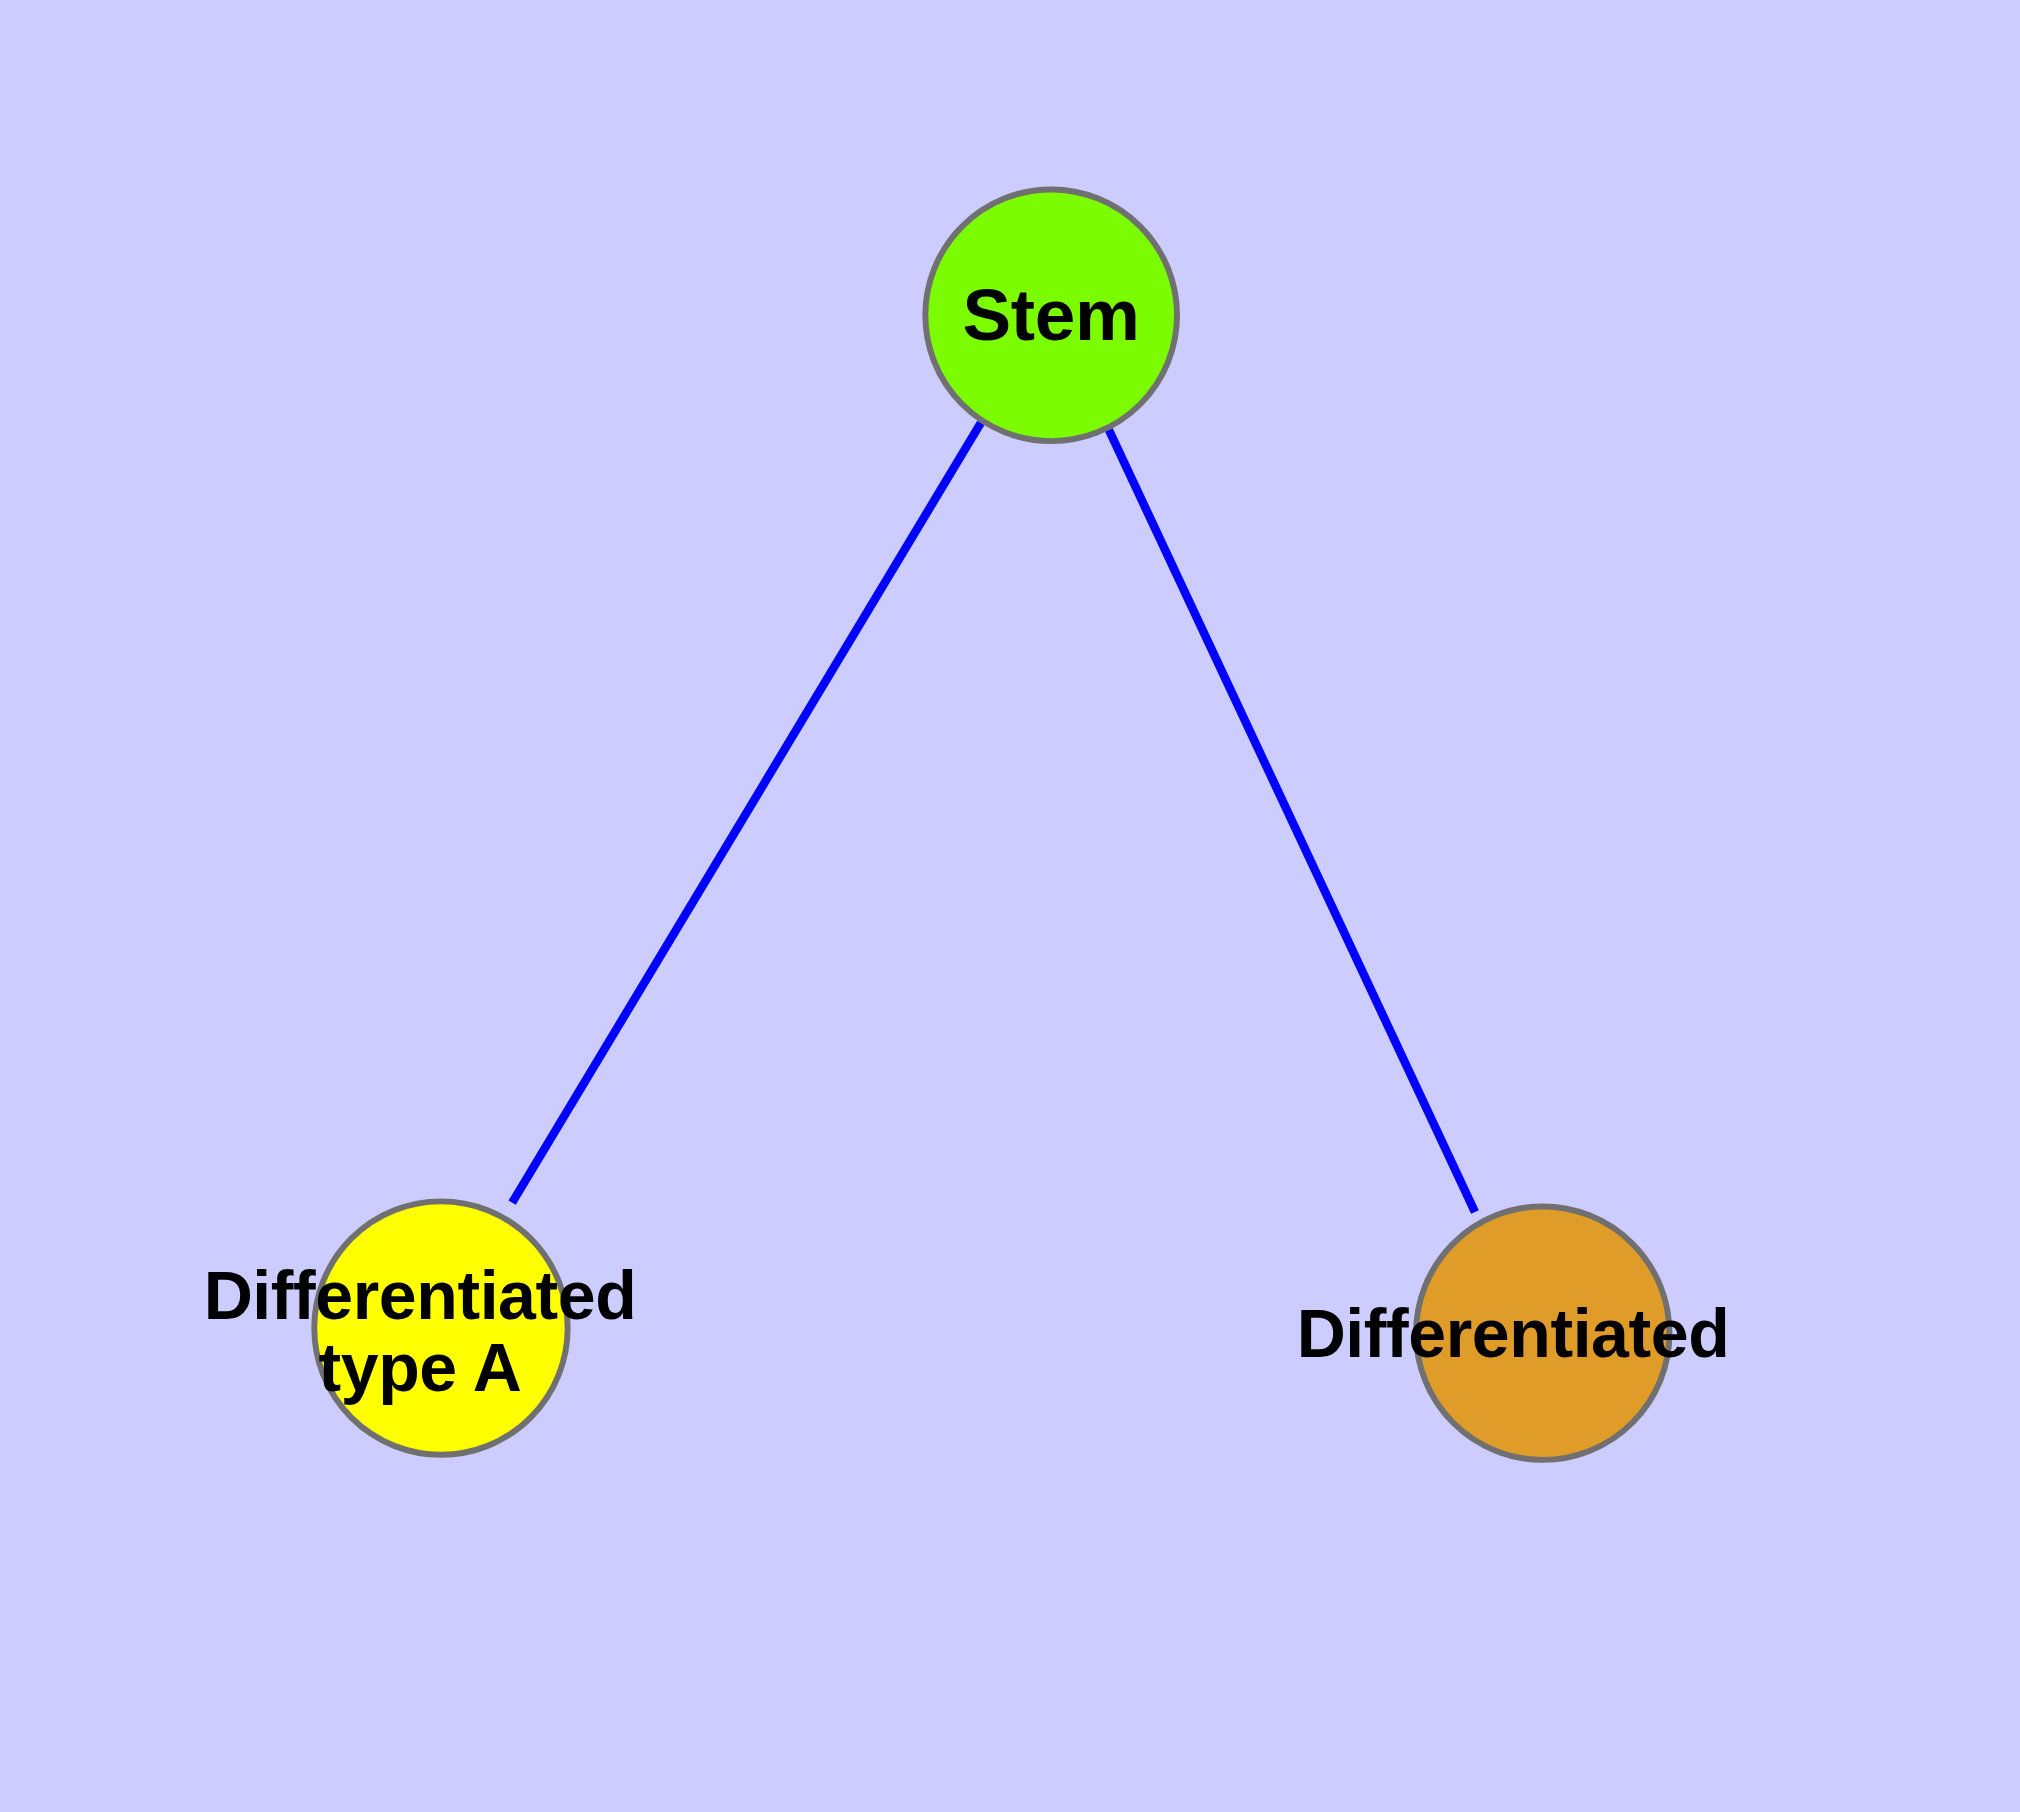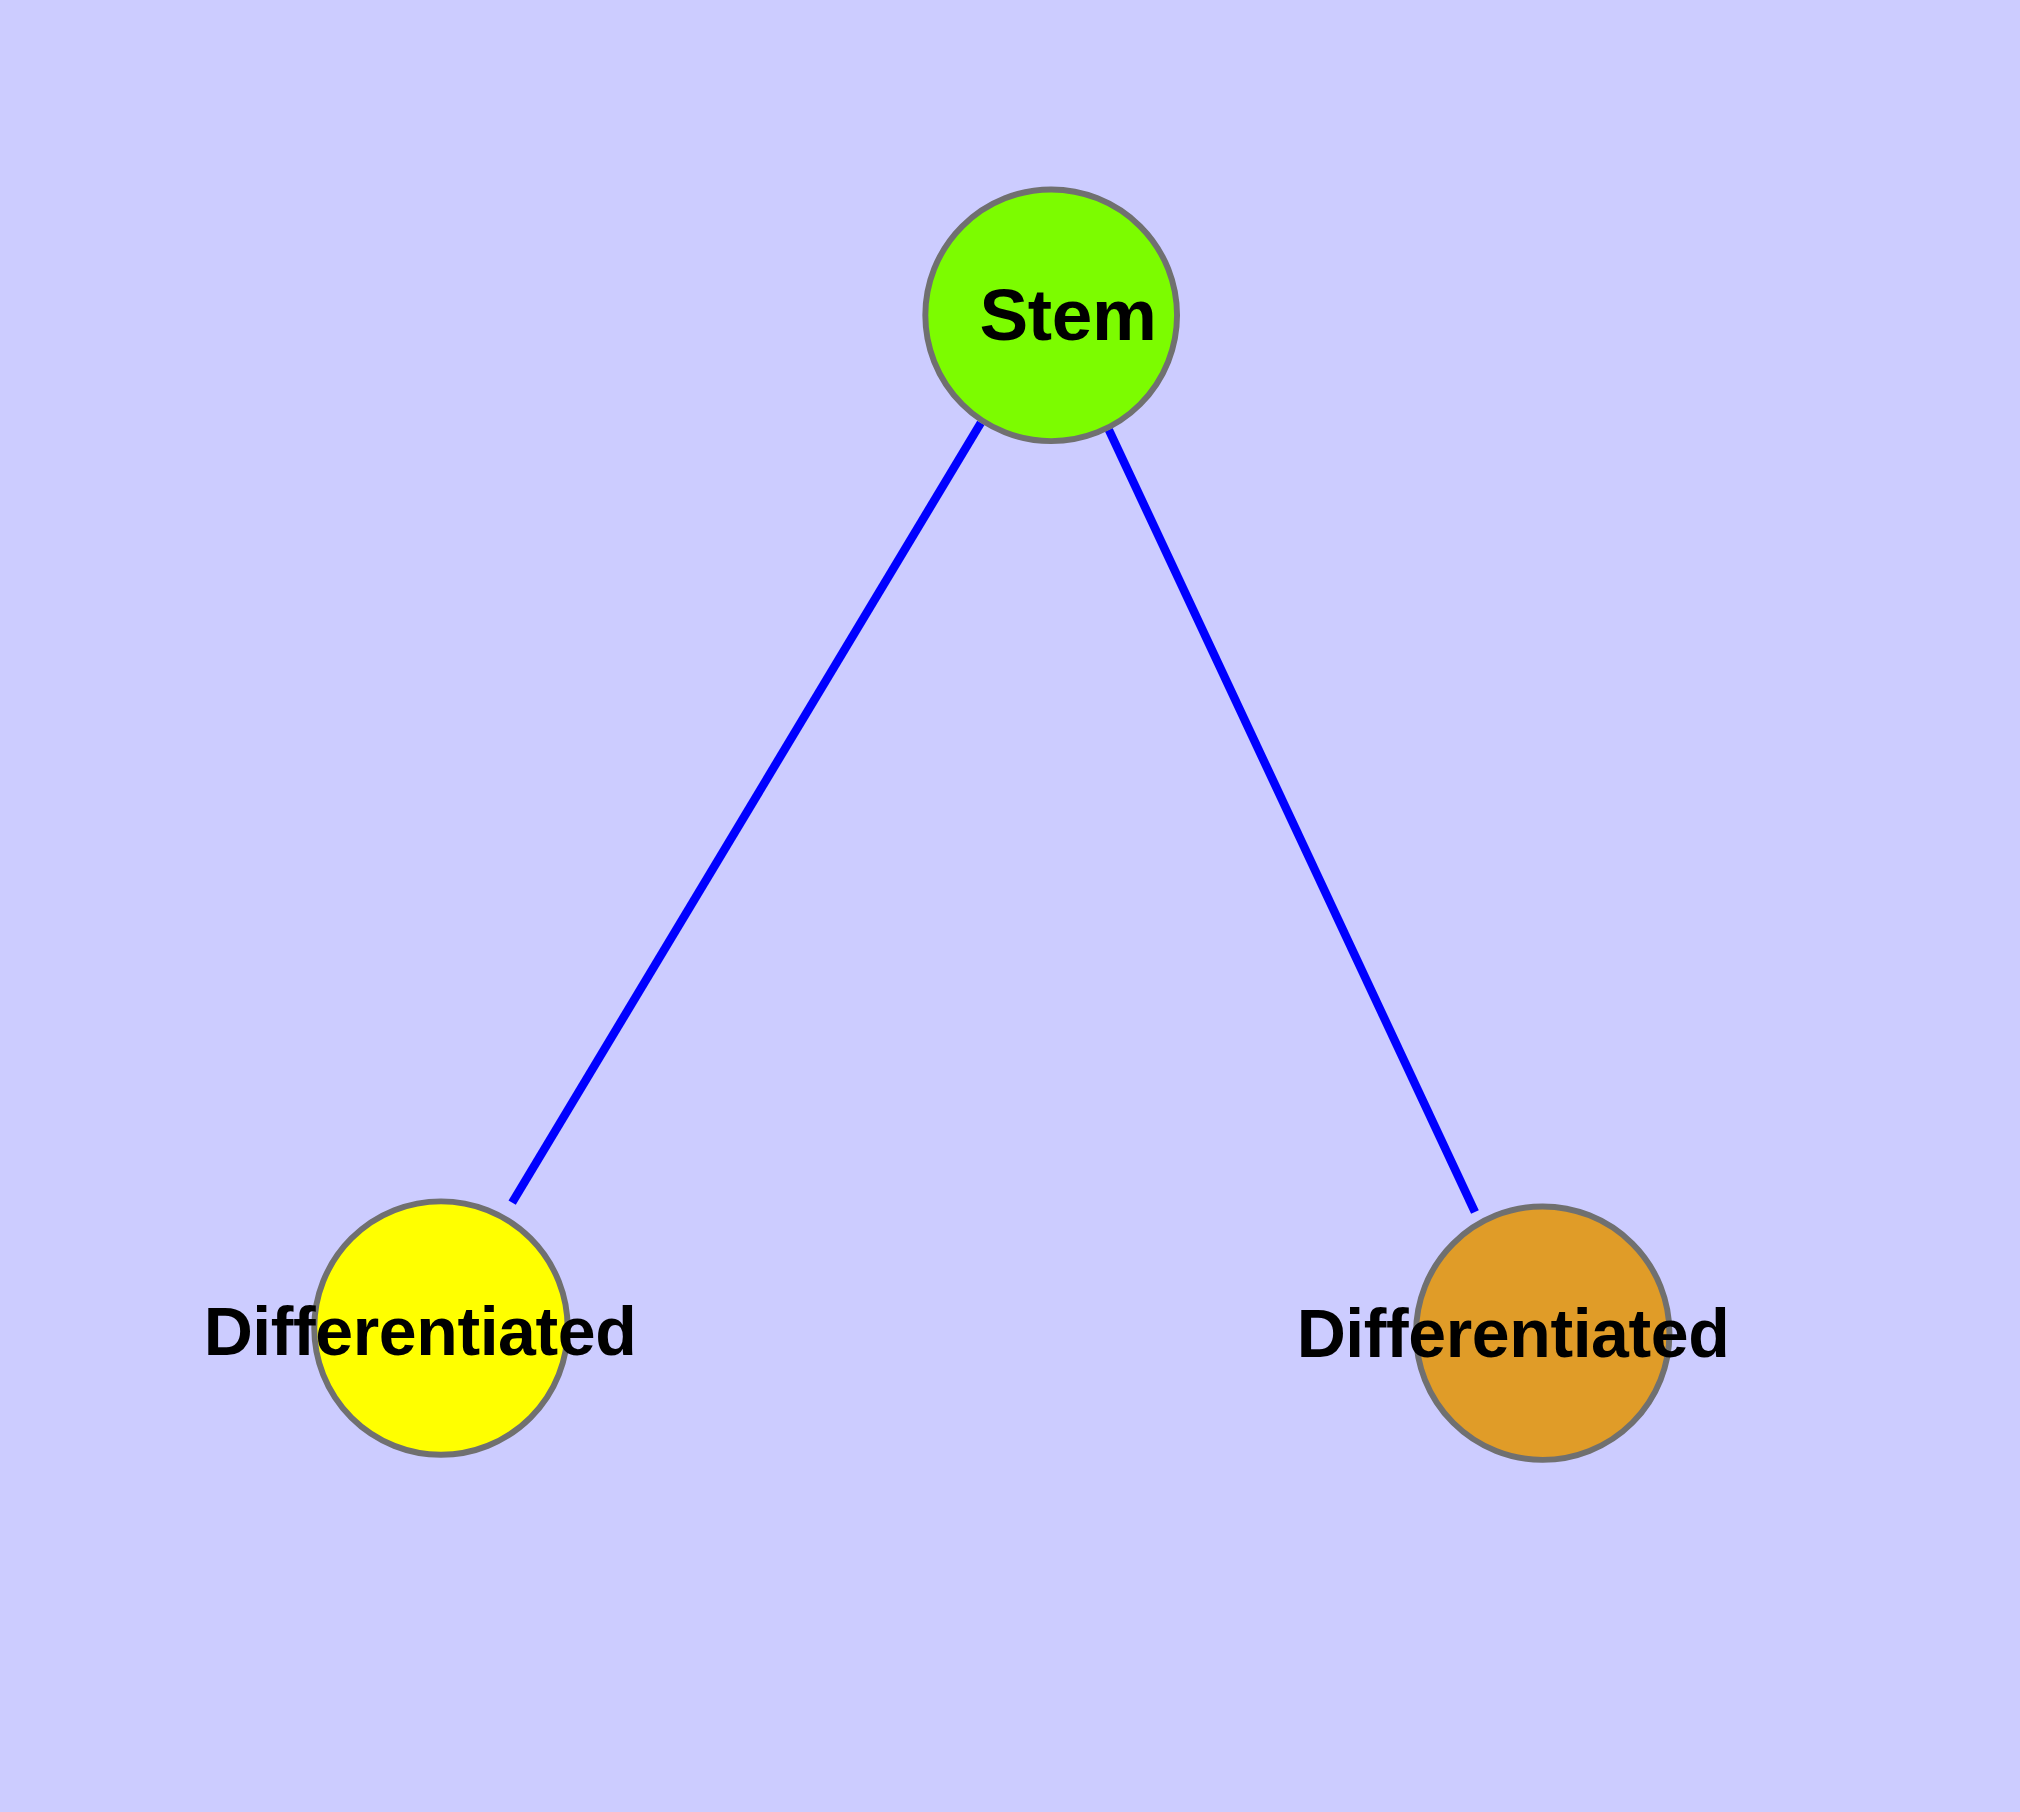--- a/index.html
+++ b/index.html
@@ -26,21 +26,21 @@
     position: absolute;
     color: #000000;
     font-family: "Liberation Sans", sans-serif;
     font-weight: bold;
     text-align: center;
     line-height: 1.06;
     white-space: nowrap;
     pointer-events: none;
     transform: translate(-50%, -50%);
   }
-  .label-stem   { font-size: 73px; letter-spacing: -0.4px; margin-left: 17px; }
+  .label-stem   { font-size: 73px; letter-spacing: -0.4px; }
   .label-leaf   { font-size: 68px; letter-spacing: -0.4px; }
   .label-line   { display: block; }
 </style>
 </head>
 <body>
 
 <div id="canvas" style="background: rgb(204, 204, 255);">
 
   <svg id="graph-svg" viewBox="0 0 2384 2138" xmlns="http://www.w3.org/2000/svg">
 
@@ -55,20 +55,21 @@
       <circle cx="1820" cy="1573" r="149.5" fill="#e09c28" stroke="#707070" stroke-width="7"></circle>
     </g>
   </svg>
 
   <div class="node-label label-stem" style="left: 1051px; top: 315px; font-size: 73px; color: rgb(0, 0, 0);">
     <span class="label-line">Stem</span>
   </div>
 
   <div class="node-label label-leaf" style="left: 420px; top: 1331px; font-size: 68px; color: rgb(0, 0, 0);">
     <span class="label-line">Differentiated</span>
+    <span class="label-line">type A</span>
   </div>
 
   <div class="node-label label-leaf" style="left: 1513px; top: 1333px; font-size: 68px; color: rgb(0, 0, 0);">
     <span class="label-line">Differentiated</span>
   </div>
 
 </div>
 
 
 </body></html>

